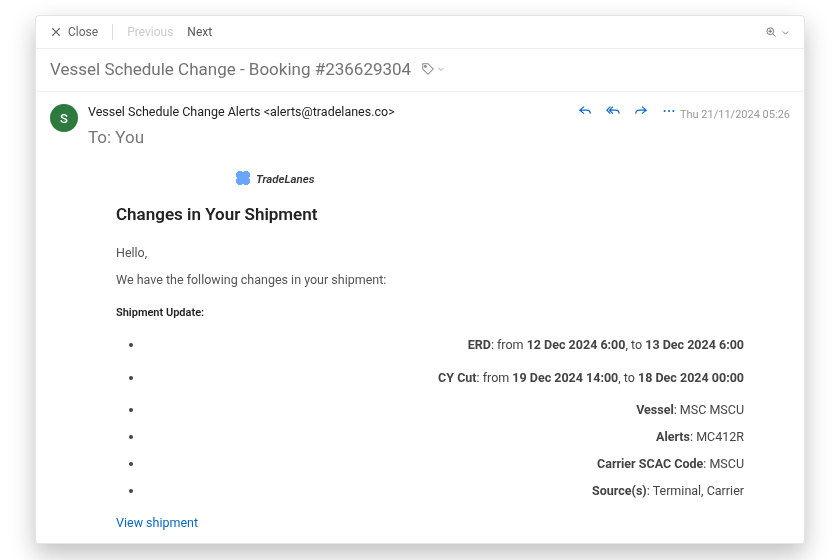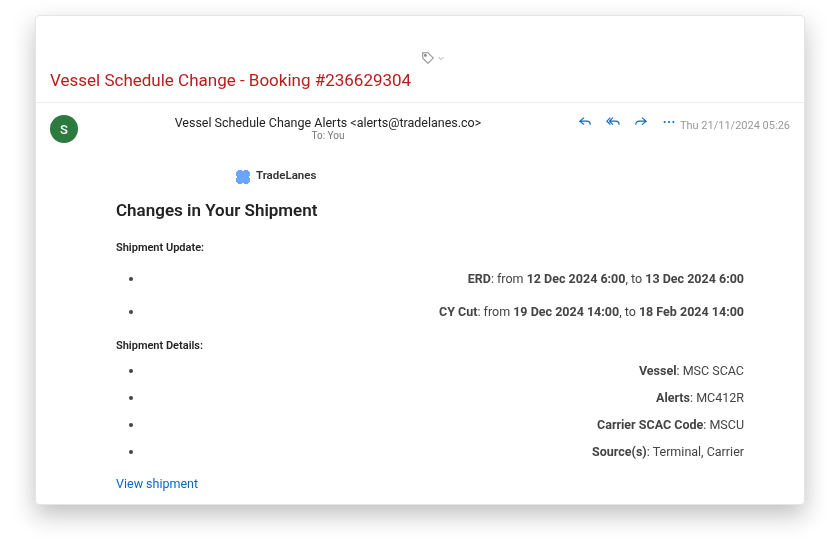--- a/index.html
+++ b/index.html
@@ -40,56 +40,55 @@
     .subject-row {
       display: flex;
       align-items: center;
       gap: 10px;
       padding: 10px 14px 12px;
       border-bottom: 1px solid #eee;
     }
     .subject-text {
       font-size: 17px;
       font-weight: 400;
-      color: #b91c1c;
-      margin-top: 44px;
+      color: #737373;
     }
     .tag-icon { color: #888; cursor: pointer; display: inline-flex; align-items: center; gap: 2px; }
     
     .header-row {
       display: flex;
       align-items: flex-start;
       padding: 12px 14px;
       gap: 10px;
     }
     .avatar {
       width: 28px; height: 28px; border-radius: 50%;
       background: #2d7a3e; color: #fff;
       display: flex; align-items: center; justify-content: center;
       font-size: 13px; font-weight: 500;
       flex-shrink: 0;
     }
-    .sender-block { flex: 1; min-width: 0; text-align: center; }
+    .sender-block { flex: 1; min-width: 0; }
     .sender-line { font-size: 12.5px; color: #222; }
-    .to-line { font-size: 10px; color: #777; margin-top: 0; }
+    .to-line { font-size: 17px; color: #777; margin-top: 8px; }
     .actions-block { display: flex; flex-direction: row; align-items: flex-end; gap: 4px; }
     .action-icons { display: flex; gap: 14px; color: #0a66c2; }
     .action-icons span, .action-icons svg { cursor: pointer; }
     .date-text { font-size: 11px; color: #999; }
     
     .email-body {
       padding: 8px 60px 10px 80px;
       color: #333;
       font-size: 12.5px;
       line-height: 1.5;
     }
     .brand-row {
-      display: flex; align-items: flex-end; gap: 6px;
+      display: flex; align-items: flex-start; gap: 6px;
       margin: 4px 0 14px 120px;
-      color: #333; font-size: 11.5px; font-weight: 600;
+      color: #333; font-size: 11.5px; font-weight: 600; font-style: italic;
     }
     .brand-mark {
       width: 14px; height: 14px; display: inline-block;
       background: radial-gradient(circle at 30% 30%, #6aa6ff 30%, transparent 31%),
                   radial-gradient(circle at 70% 30%, #6aa6ff 30%, transparent 31%),
                   radial-gradient(circle at 30% 70%, #6aa6ff 30%, transparent 31%),
                   radial-gradient(circle at 70% 70%, #6aa6ff 30%, transparent 31%);
     }
     .body-h1 { font-size: 17px; font-weight: 600; margin: 6px 0 16px; color: #222; }
     .body-p { margin: 8px 0; color: #555; }
@@ -99,20 +98,42 @@
     .email-body li.spaced { margin: 14px 0; }
     .link { color: #0a66c2; cursor: pointer; font-size: 12.5px; }
     .icon-sm { width: 12px; height: 12px; }
     .icon-md { width: 14px; height: 14px; }
   </style>
 </head>
 <body>
 
 <div class="window">
 
+  <div class="toolbar">
+    <div class="toolbar-left">
+      <div class="close-wrap">
+        <svg class="icon-sm" viewBox="0 0 16 16" stroke="currentColor" stroke-width="1.5" fill="none">
+            <path d="M3 3 L13 13 M13 3 L3 13"></path>
+          </svg>
+        <span>Close</span>
+      </div>
+      <div class="divider-v"></div>
+      <span class="tb-disabled">Previous</span>
+      <span class="tb-link">Next</span>
+    </div>
+    <div class="zoom-wrap">
+      <svg class="icon-sm" viewBox="0 0 16 16" stroke="currentColor" stroke-width="1.2" fill="none">
+          <circle cx="7" cy="7" r="4.5"></circle>
+          <path d="M10.5 10.5 L14 14 M7 4.5 v5 M4.5 7 h5"></path>
+        </svg>
+      <svg class="icon-sm" viewBox="0 0 16 16" stroke="currentColor" stroke-width="1.4" fill="none" style="width:9px;height:9px">
+          <path d="M3 6 L8 11 L13 6"></path>
+        </svg>
+    </div>
+  </div>
 
   <div class="subject-row">
     <div class="subject-text">Vessel Schedule Change - Booking #236629304</div>
     <span class="tag-icon">
       <svg class="icon-md" viewBox="0 0 16 16" stroke="currentColor" stroke-width="1.2" fill="none">
           <path d="M2 2 h6 l6 6 -6 6 -6 -6 z"></path>
           <circle cx="5" cy="5" r="1" fill="currentColor"></circle>
         </svg>
       <svg viewBox="0 0 16 16" stroke="currentColor" stroke-width="1.4" fill="none" style="width:8px;height:8px">
           <path d="M3 6 L8 11 L13 6"></path>
@@ -161,34 +182,35 @@
     </div>
   </div>
 
   <div class="email-body">
     <div class="brand-row">
       <span class="brand-mark"></span>
       <span>TradeLanes</span>
     </div>
 
     <div class="body-h1">Changes in Your Shipment</div>
+    <div class="body-p">Hello,</div>
+    <div class="body-p">We have the following changes in your shipment:</div>
 
     <div class="body-h2">Shipment Update:</div>
     <ul>
       <li class="spaced">
         <b>ERD</b>: from <b>12 Dec 2024 6:00</b>, to <b>13 Dec 2024 6:00</b>
       </li>
       <li class="spaced">
-        <b>CY Cut</b>: from <b>19 Dec 2024 14:00</b>, to <b>18 Feb 2024 14:00</b>
+        <b>CY Cut</b>: from <b>19 Dec 2024 14:00</b>, to <b>18 Dec 2024 00:00</b>
       </li>
     </ul>
 
-    <div class="body-h2">Shipment Details:</div>
     <ul>
-      <li><b>Vessel</b>: <span>MSC SCAC</span></li>
+      <li><b>Vessel</b>: <span>MSC MSCU</span></li>
       <li><b>Alerts</b>: <span>MC412R</span></li>
       <li><b>Carrier SCAC Code</b>: <span>MSCU</span></li>
       <li><b>Source(s)</b>: <span>Terminal, Carrier</span></li>
     </ul>
 
     <div style="margin-top:14px">
       <a class="link">View shipment</a>
     </div>
   </div>
 

